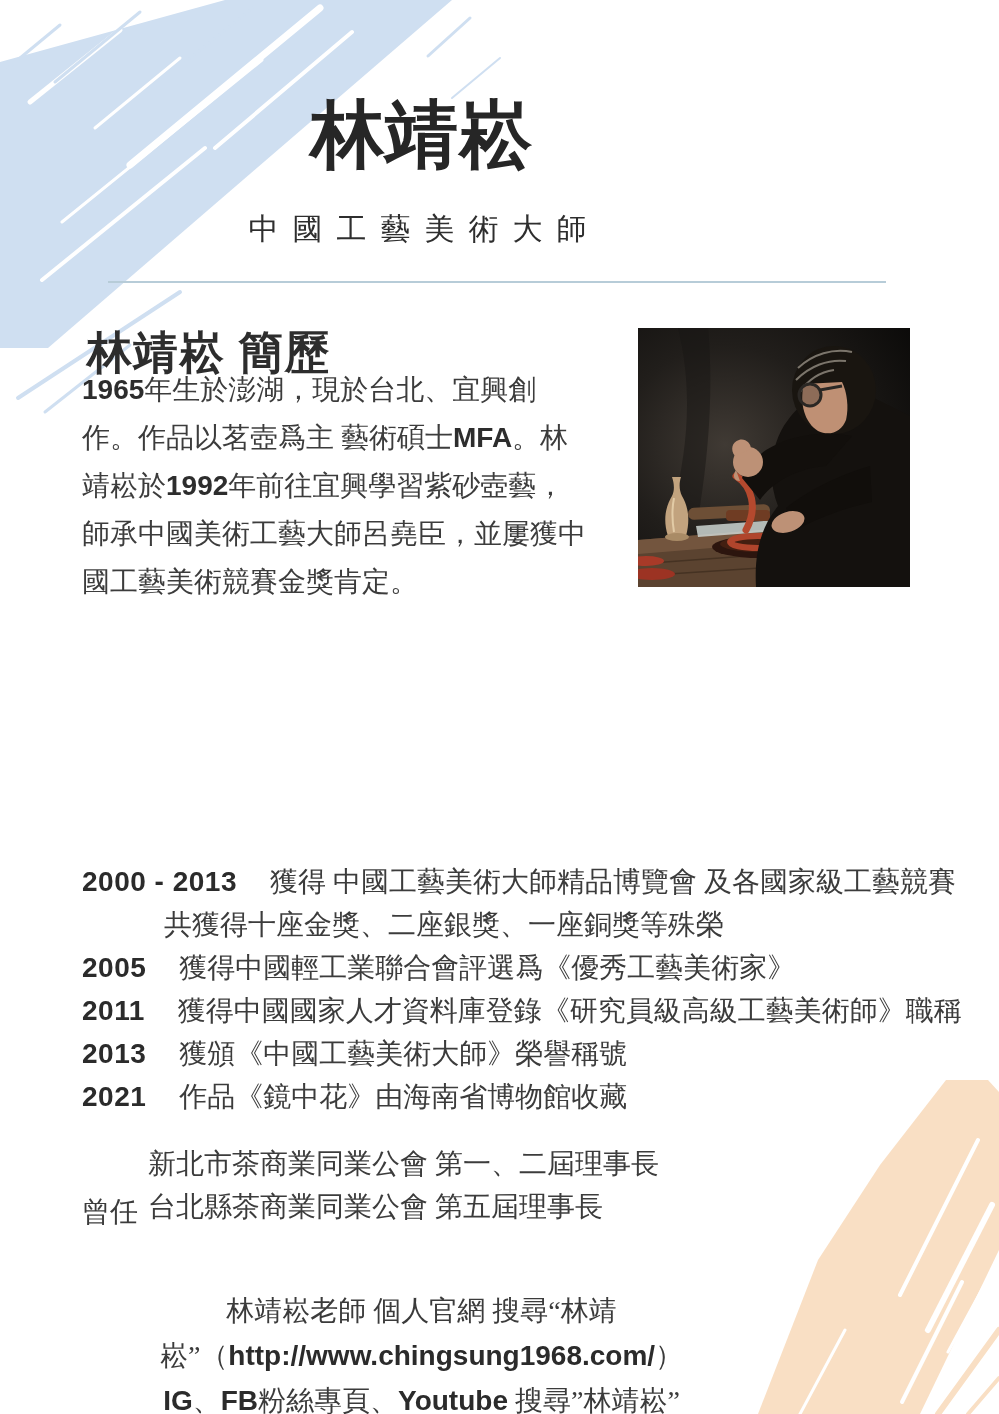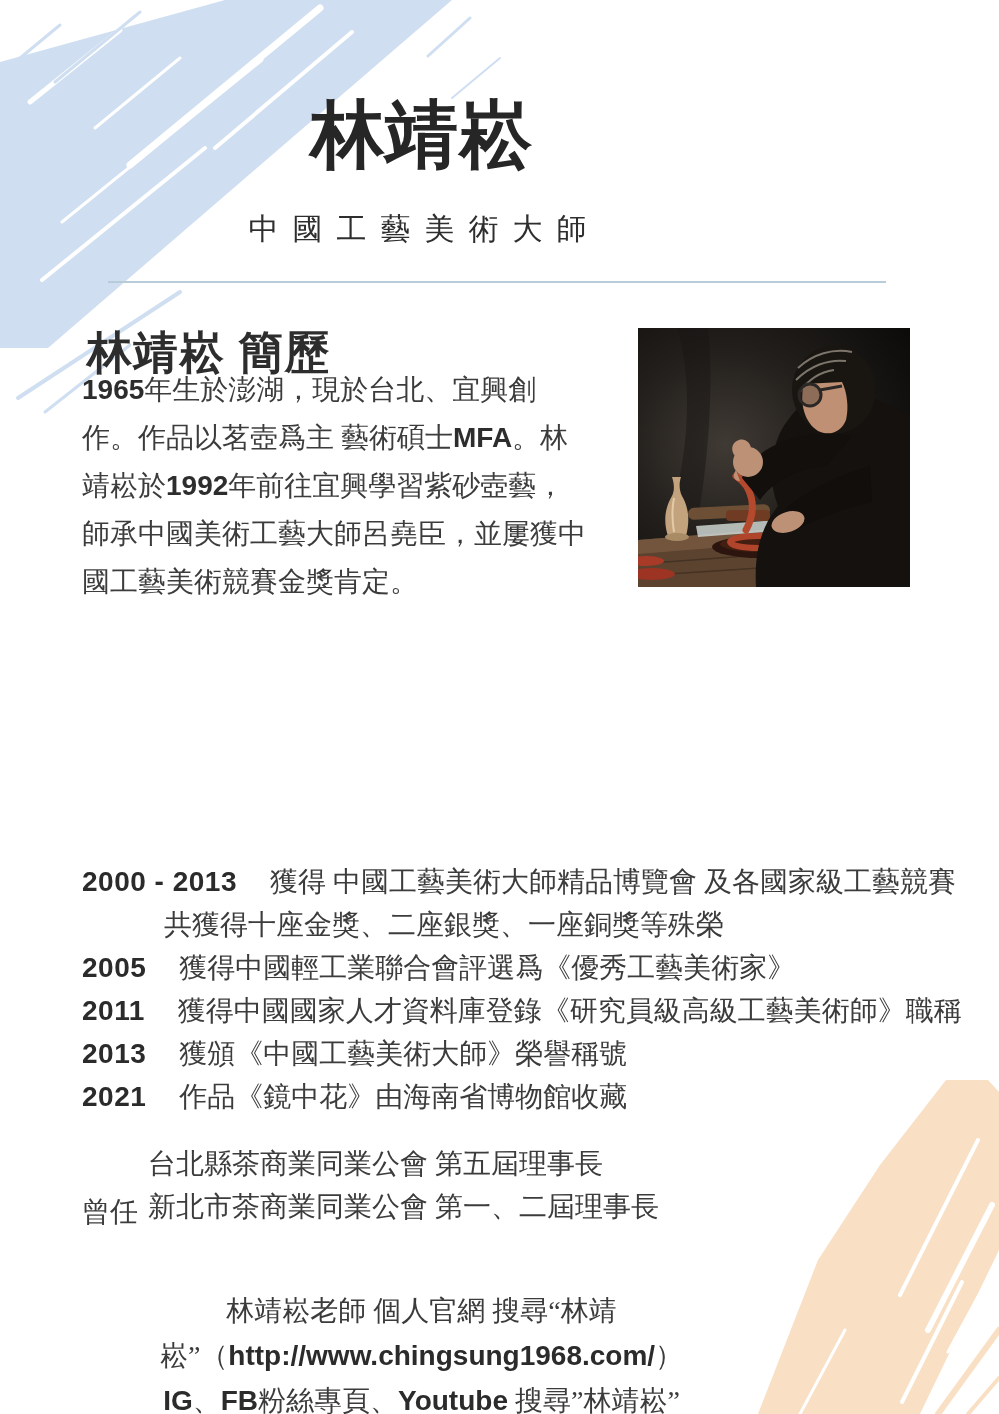--- a/index.html
+++ b/index.html
@@ -227,22 +227,22 @@
       </div>
       <div class="award-row">
         <span class="award-year">2021</span>
         <span class="award-text">作品《鏡中花》由海南省博物館收藏</span>
       </div>
     </section>
 
     <section class="positions">
       <span class="pos-label">曾任</span>
       <div class="pos-lines">
+        <div>新北市茶商業同業公會 第一、二屆理事長</div>
         <div>台北縣茶商業同業公會 第五屆理事長</div>
-        <div>新北市茶商業同業公會 第一、二屆理事長</div>
       </div>
     </section>
 
     <footer class="footer">
       <div class="f1">
         <span>林靖崧老師 個人官網 搜尋“林靖崧”（</span><span class="b">http://www.chingsung1968.com/</span><span>）</span>
       </div>
       <div class="f2">
         <span class="b">IG</span><span>、</span><span class="b">FB</span><span>粉絲專頁、</span><span class="b">Youtube</span><span> 搜尋”林靖崧”</span>
       </div>

